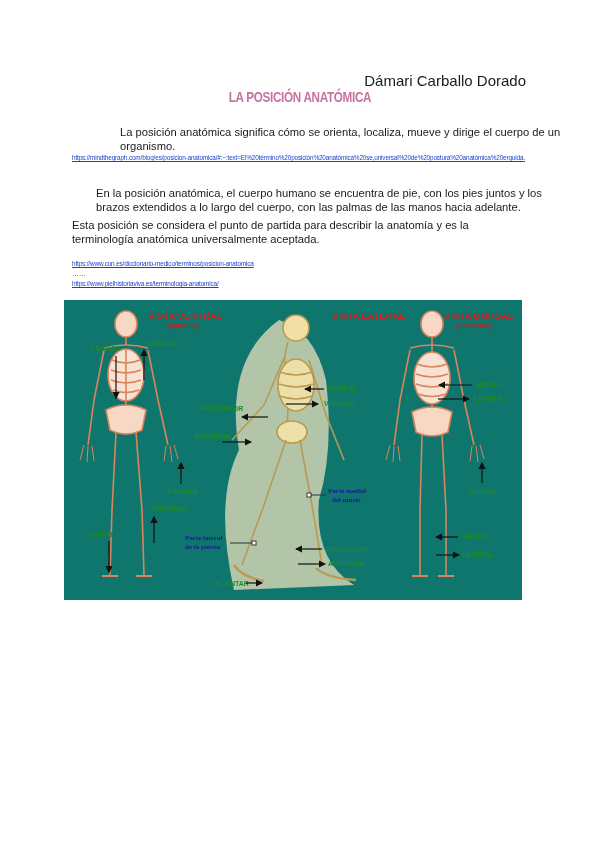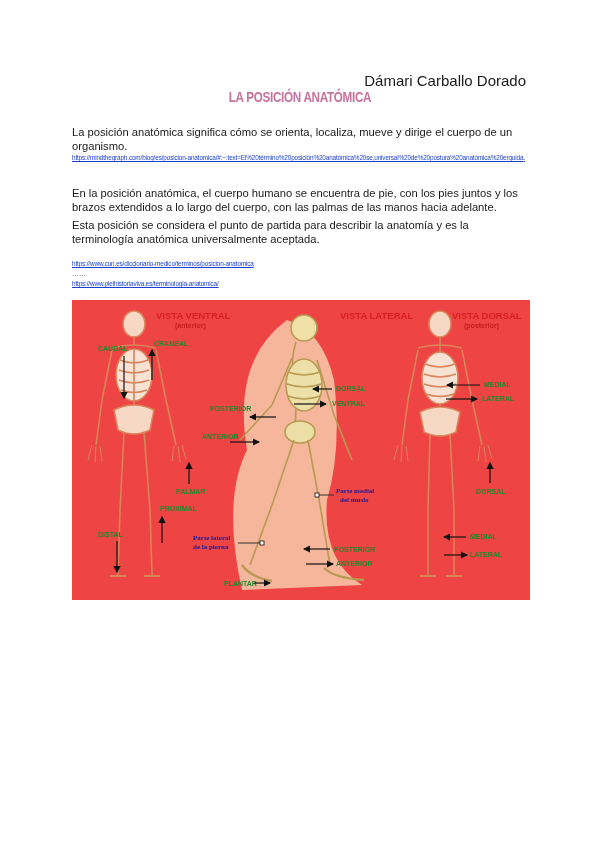--- a/index.html
+++ b/index.html
@@ -2,37 +2,37 @@
 <html><head>
 <meta charset="utf-8">
 <style>
   html,body{margin:0;padding:0;background:#fff;}
   body{width:600px;height:848px;position:relative;overflow:hidden;font-family:"Liberation Sans",sans-serif;color:#1a1a1a;}
   .author{position:absolute;top:72px;right:74px;font-size:15px;}
   .title{position:absolute;top:88px;left:0;width:600px;text-align:center;font-size:15px;font-weight:bold;color:#c8729e;letter-spacing:-0.4px;transform:scaleX(0.78);transform-origin:center;font-family:"Liberation Sans",sans-serif;}
   .p{position:absolute;left:72px;width:460px;font-size:11.2px;line-height:14px;}
   .link{position:absolute;left:72px;width:460px;font-size:6.4px;line-height:9px;color:#1a3fd0;text-decoration:underline;word-break:break-all;letter-spacing:-0.15px;}
   .dots{position:absolute;left:72px;top:270px;font-size:7px;color:#333;}
-  .figure{position:absolute;left:72px;top:300px;width:458px;height:300px;background:#ef4444;text-decoration:underline;}
+  .figure{position:absolute;left:64px;top:300px;width:458px;height:300px;background:#0f766e;text-decoration:underline;}
   .figure svg{width:100%;height:100%;display:block;}
   .lbl-green{fill:#1f8a2a;font-family:"Liberation Sans",sans-serif;font-weight:bold;font-size:7px;}
   .lbl-red{fill:#d81e1e;font-family:"Liberation Sans",sans-serif;font-weight:bold;font-size:9.5px;}
   .lbl-sub{fill:#c41e1e;font-family:"Liberation Sans",sans-serif;font-weight:bold;font-size:7px;}
   .lbl-blue{fill:#1a1a9a;font-family:"Liberation Serif",serif;font-weight:bold;font-size:7px;}
 </style>
 </head>
 <body>
 
 <div class="author">Dámari Carballo Dorado</div>
 <div class="title">LA POSICIÓN ANATÓMICA</div>
 
-<div class="p" style="top:125px;">La posición anatómica significa cómo se orienta, localiza, mueve y dirige el cuerpo de un organismo.</div>
+<div class="p" style="top:125px;margin-left:48px;">La posición anatómica significa cómo se orienta, localiza, mueve y dirige el cuerpo de un organismo.</div>
 <div class="link" style="top:153px;"><span>https://mindthegraph.com/blog/es/posicion-anatomica/#:~:text=El%20término%20posición%20anatómica%20se,universal%20de%20postura%20anatómica%20erguida</span><span style="text-decoration:none;color:#1a1a1a;">.</span></div>
 
-<div class="p" style="top:186px;">En la posición anatómica, el cuerpo humano se encuentra de pie, con los pies juntos y los brazos extendidos a lo largo del cuerpo, con las palmas de las manos hacia adelante.</div>
+<div class="p" style="top:186px;margin-left:24px;">En la posición anatómica, el cuerpo humano se encuentra de pie, con los pies juntos y los brazos extendidos a lo largo del cuerpo, con las palmas de las manos hacia adelante.</div>
 <div class="p" style="top:218px;">Esta posición se considera el punto de partida para describir la anatomía y es la terminología anatómica universalmente aceptada.</div>
 <div class="link" style="top:259px;">https://www.cun.es/diccionario-medico/terminos/posicion-anatomica</div>
 <div class="dots">……</div>
 <div class="link" style="top:279px;">https://www.pielhistoriaviva.es/terminologia-anatomica/</div>
 
 <div class="figure">
   <svg viewBox="0 0 458 300">
     <defs>
       <marker id="ah" markerWidth="6" markerHeight="6" refX="5" refY="3" orient="auto">
         <path d="M0,0 L6,3 L0,6 Z" fill="#111"></path>

